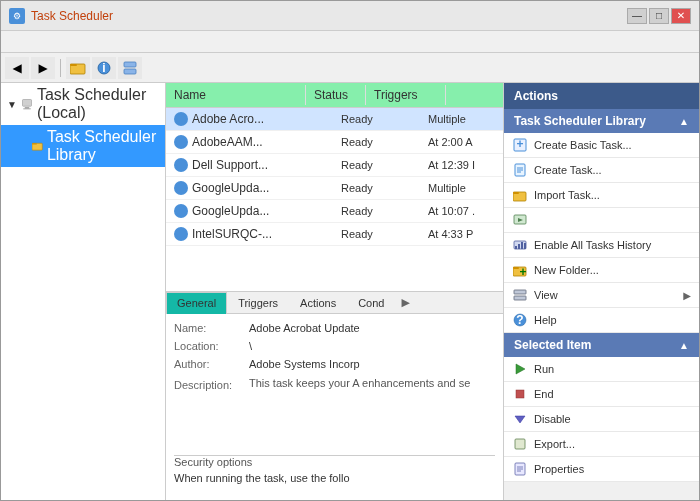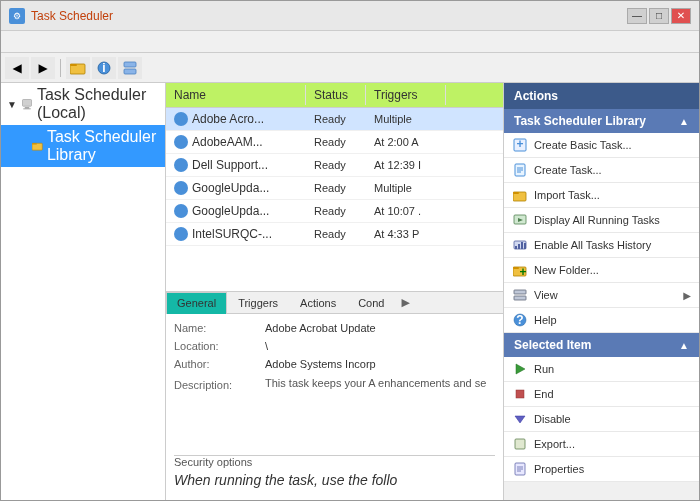--- a/index.html
+++ b/index.html
@@ -28,44 +28,44 @@
     .tree-panel { width: 165px; background: white; border-right: 1px solid #ccc; display: flex; flex-direction: column; overflow: hidden; }
     .tree-item { display: flex; align-items: center; padding: 3px 6px; cursor: pointer; gap: 4px; color: #333; }
     .tree-item.selected { background: #3399ff; color: white; }
     .tree-arrow { width: 10px; font-size: 10px; }
     .tree-label { font-size: 16px; }
     
     
     .middle-panel { flex: 1; display: flex; flex-direction: column; overflow: hidden; border-right: 1px solid #ccc; }
     
     .task-list { flex: 1; max-height: 210px; overflow-y: auto; background: white; border-bottom: 1px solid #ccc; }
-    .task-list-header { display: flex; background: #bef264; border-bottom: 1px solid #ccc; padding: 2px 0; }
+    .task-list-header { display: flex; background: #86efac; border-bottom: 1px solid #ccc; padding: 2px 0; }
     .task-list-header-col { padding: 3px 8px; font-size: 12px; color: #333; border-right: 1px solid #ddd; cursor: pointer; }
-    .task-row { display: flex; align-items: center; padding: 2px 0; border-bottom: 1px solid #f0f0f0; cursor: pointer; }
+    .task-row { display: flex; align-items: center; padding: 2px 0; border-bottom: 1px solid #f0f0f0; cursor: pointer; gap: 27px; }
     .task-row.selected { background: #d0e4ff; }
     .task-cell { padding: 2px 8px; font-size: 11px; color: #333; overflow: hidden; text-overflow: ellipsis; white-space: nowrap; }
     .task-cell-name { width: 140px; display: flex; align-items: center; gap: 4px; }
     .task-cell-status { width: 60px; }
     .task-cell-triggers { width: 80px; }
     .task-icon { width: 14px; height: 14px; border-radius: 50%; background: #4a90d9; display: flex; align-items: center; justify-content: center; flex-shrink: 0; }
     
     
     .detail-panel { background: white; flex: 1; display: flex; flex-direction: column; overflow: hidden; }
     .detail-tabs { display: flex; border-bottom: 1px solid #ccc; background: #f0f0f0; }
     .detail-tab { padding: 4px 10px; font-size: 11px; cursor: pointer; border: 1px solid transparent; border-bottom: none; color: #333; }
     .detail-tab.active { background: #14b8a6; border-color: #ccc; border-bottom-color: white; margin-bottom: -1px; z-index: 1; }
     .detail-tab-more { padding: 4px 6px; font-size: 11px; cursor: pointer; color: #666; }
     .detail-content { padding: 8px; overflow: auto; flex: 1; }
-    .detail-row { display: flex; margin-bottom: 6px; font-size: 11px; gap: 16px; }
+    .detail-row { display: flex; margin-bottom: 6px; font-size: 11px; }
     .detail-label { width: 75px; color: #666; flex-shrink: 0; font-size: 11px; }
     .detail-value { color: #333; font-size: 11px; }
     .detail-desc { color: #555; font-size: 11px; line-height: 1.4; }
     .security-section { margin-top: 8px; border-top: 1px solid #ccc; }
     .security-title { font-size: 11px; color: #555; margin-bottom: 4px; }
-    .security-text { font-size: 14px; color: #333; font-style: italic; }
+    .security-text { font-size: 11px; color: #333; }
     
     
     .actions-panel { width: 195px; background: #f0f0f0; display: flex; flex-direction: column; overflow-y: auto; }
     .actions-header { background: #3c5a8a; color: white; padding: 6px 10px; font-size: 12px; font-weight: bold; }
     .actions-section-header { background: #5a7ab5; color: white; padding: 5px 10px; font-size: 11px; font-weight: bold; display: flex; justify-content: space-between; align-items: center; cursor: pointer; }
     .actions-section-header .arrow { font-size: 10px; }
     .action-item { display: flex; align-items: center; padding: 4px 8px; cursor: pointer; gap: 6px; border-bottom: 1px solid #e8e8e8; background: white; }
     .action-icon { width: 16px; height: 16px; flex-shrink: 0; display: flex; align-items: center; justify-content: center; }
     .action-label { font-size: 11px; color: #333; }
     .action-item-arrow { margin-left: auto; font-size: 10px; color: #666; }
@@ -307,21 +307,20 @@
         <span class="action-label">Import Task...</span>
       </div>
 
       <div class="action-item">
         <div class="action-icon">
           <svg width="14" height="14" viewBox="0 0 14 14">
             <rect x="1" y="2" width="12" height="9" rx="1" fill="#d0e8d0" stroke="#508050" stroke-width="0.8"></rect>
             <polygon points="5,5 10,7 5,9" fill="#508050"></polygon>
           </svg>
         </div>
-        <span class="action-label">Display All Running Tasks</span>
       </div>
 
       <div class="action-item">
         <div class="action-icon">
           <svg width="14" height="14" viewBox="0 0 14 14">
             <rect x="1" y="3" width="12" height="8" rx="1" fill="#d0d8f0" stroke="#5060a0" stroke-width="0.8"></rect>
             <rect x="2" y="8" width="2" height="3" fill="#5060a0"></rect>
             <rect x="5" y="6" width="2" height="5" fill="#5060a0"></rect>
             <rect x="8" y="4" width="2" height="7" fill="#5060a0"></rect>
             <rect x="11" y="5" width="2" height="6" fill="#5060a0"></rect>

